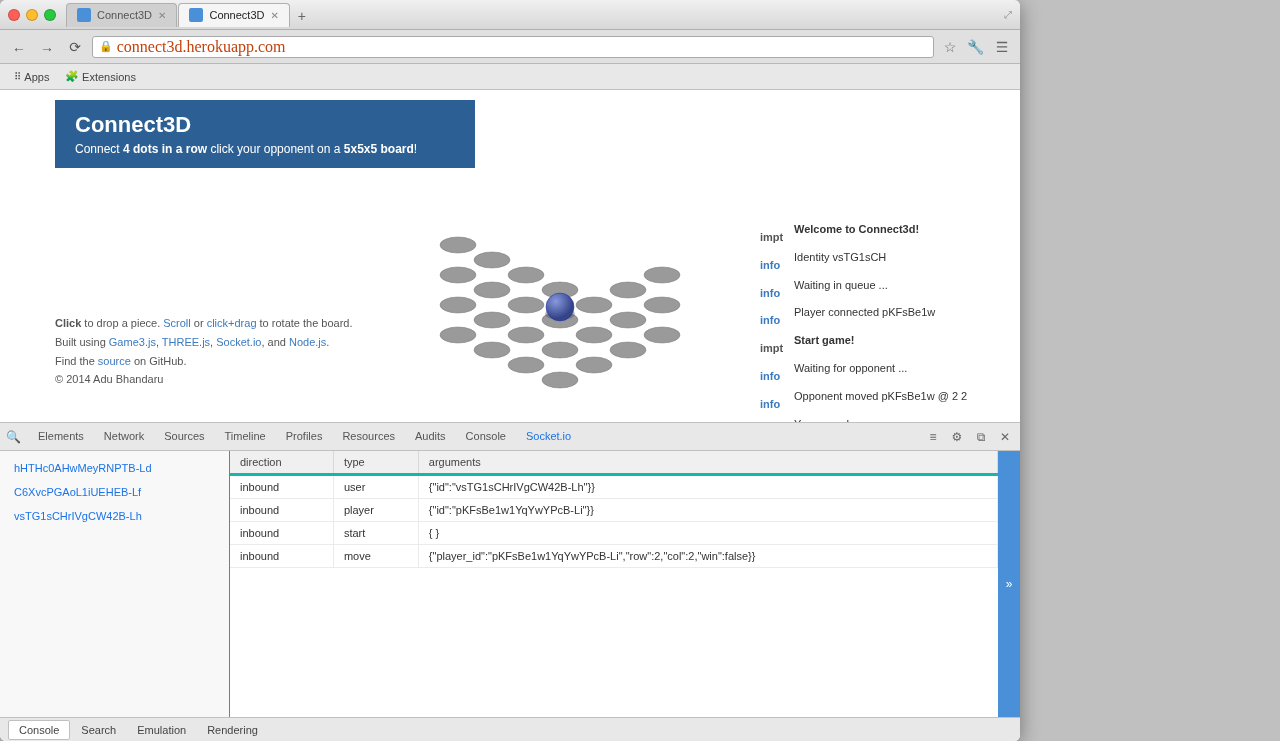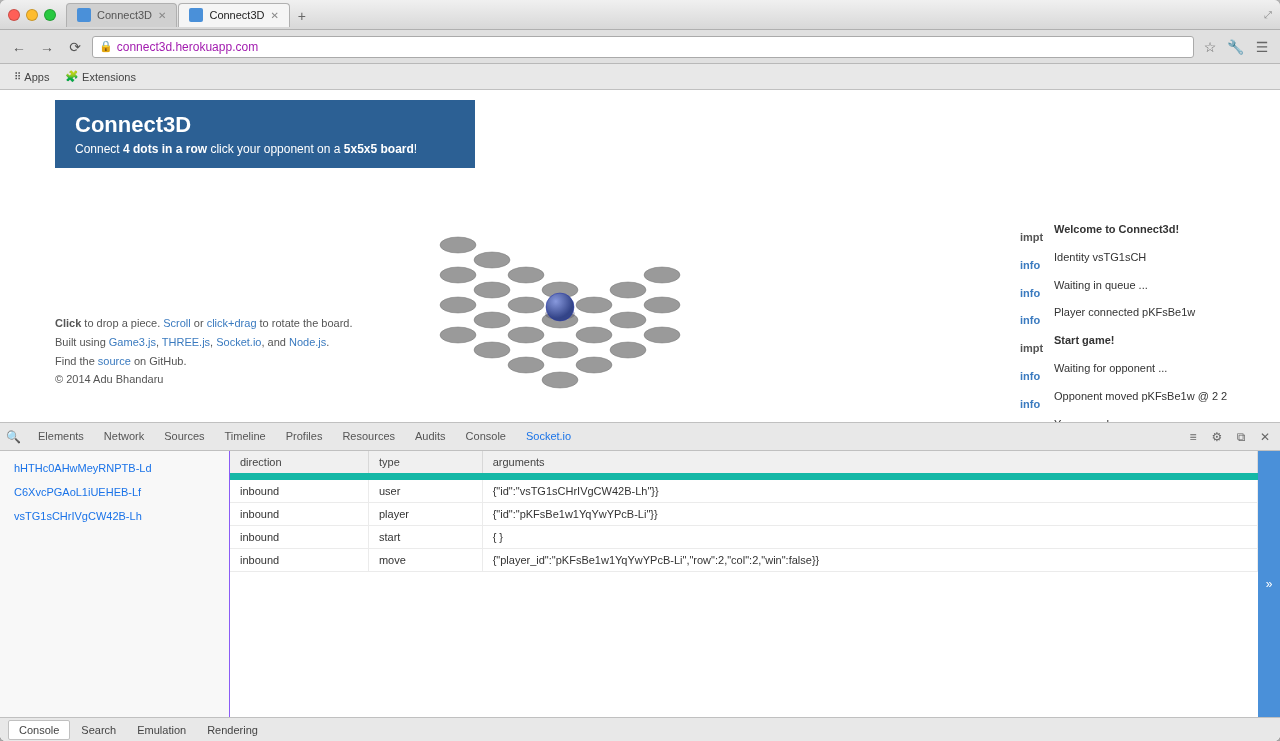--- a/index.html
+++ b/index.html
@@ -5,21 +5,21 @@
     * { margin: 0; padding: 0; box-sizing: border-box; }
     body {
       background: #c0c0c0;
       font-family: -apple-system, 'Helvetica Neue', Arial, sans-serif;
       font-size: 12px;
       color: #333;
     }
 
     
     .browser-window {
-      width: 1280px;
+      width: 1020px;
       height: 741px;
       background: #e8e8e8;
       border-radius: 6px;
       overflow: hidden;
       box-shadow: 0 4px 20px rgba(0,0,0,0.4);
       display: flex;
       flex-direction: column;
     }
 
     
@@ -128,22 +128,23 @@
       border-radius: 3px;
       display: flex;
       align-items: center;
       padding: 0 6px;
       gap: 4px;
     }
     .address-bar input {
       border: none; outline: none;
       background: transparent;
       flex: 1;
-      font-size: 12px;
-      color: #a21caf;
+      font-size: 16px;
+      color: #c2410c;
+      font-family: Liberation Serif, serif;
     }
     .lock-icon { font-size: 11px; color: #888; }
     .star-icon, .puzzle-icon, .menu-icon {
       width: 20px; height: 20px;
       border: none; background: transparent;
       cursor: pointer;
       color: #666;
       font-size: 14px;
       display: flex; align-items: center; justify-content: center;
     }
@@ -341,21 +342,21 @@
       display: flex;
       flex-direction: column;
     }
     table.socket-table {
       width: 100%;
       border-collapse: collapse;
       font-size: 11px;
     }
     table.socket-table thead tr {
       background: #f0f0f0;
-      border-bottom: 7px solid #14b8a6;
+      border-bottom: 3px solid #14b8a6;
     }
     table.socket-table th {
       padding: 5px 10px;
       text-align: left;
       font-weight: 500;
       color: #444;
       border-right: 1px solid #d8d8d8;
     }
     table.socket-table td {
       padding: 5px 10px;

